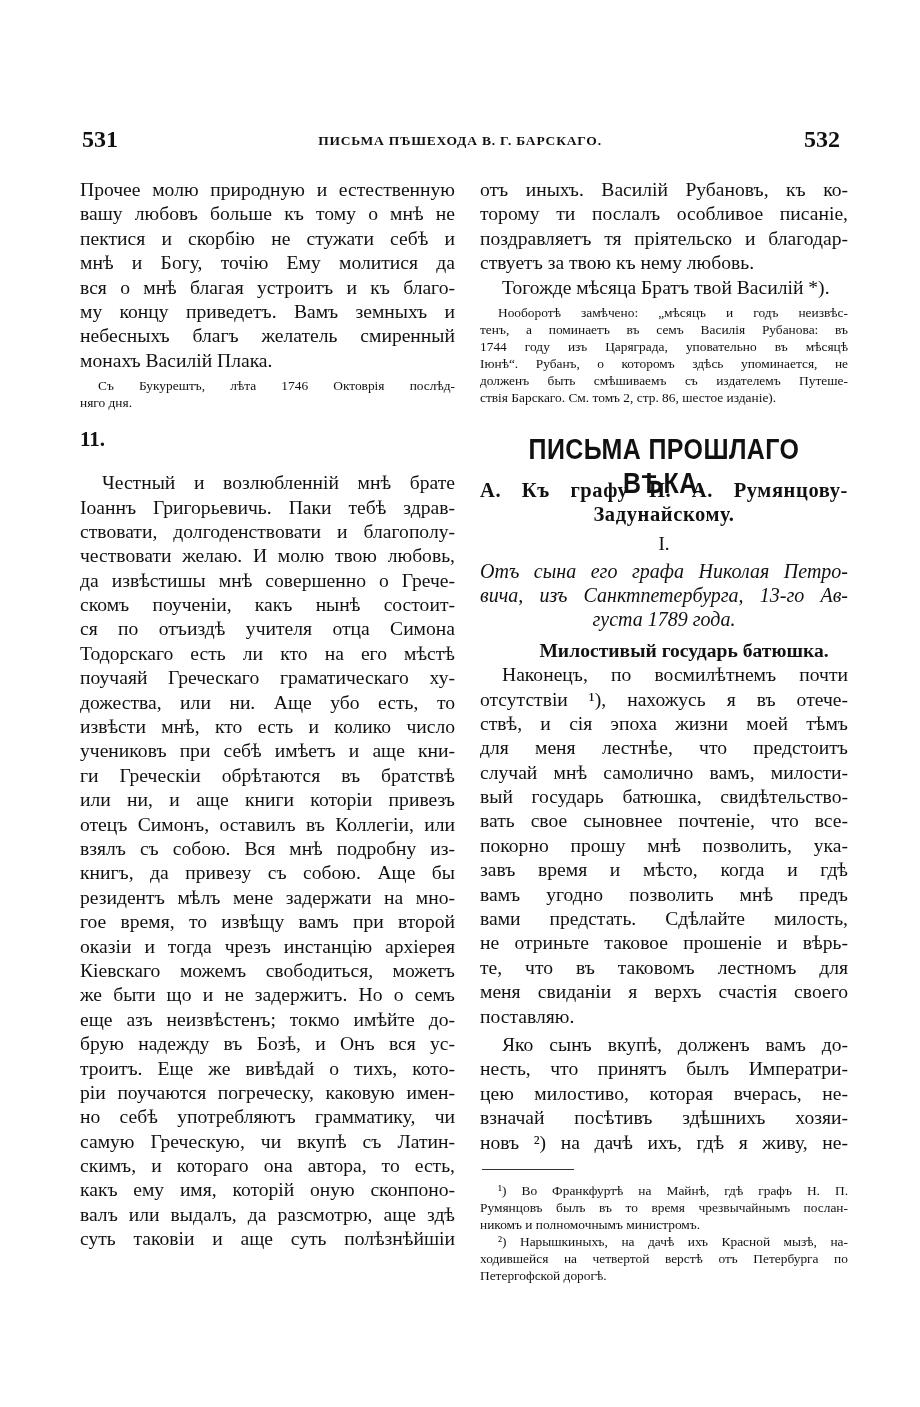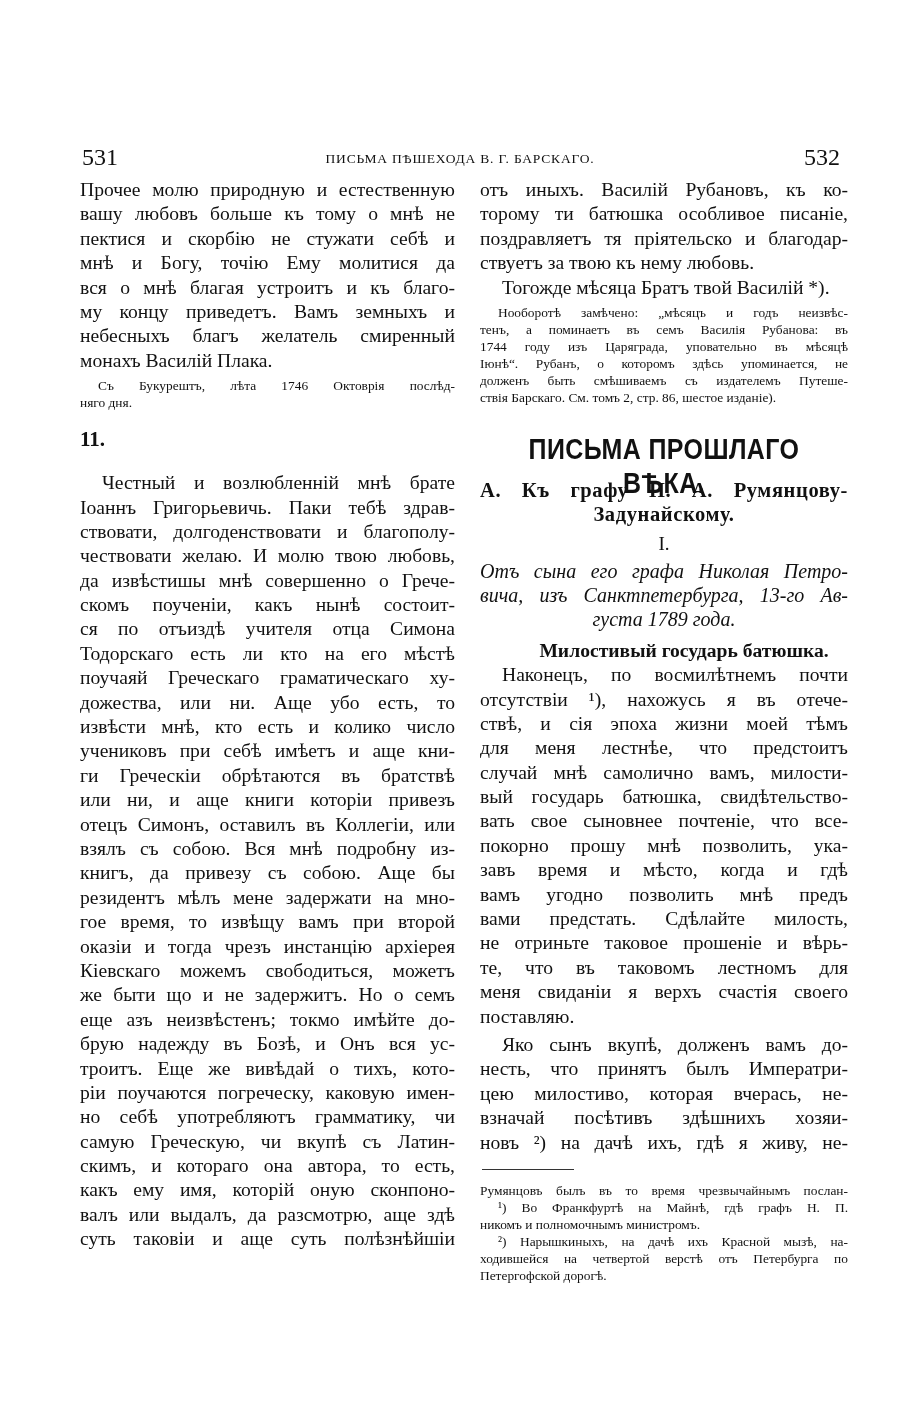--- a/index.html
+++ b/index.html
@@ -1,18 +1,18 @@
 <!DOCTYPE html>
 <html><head>
   <meta charset="utf-8">
   <style>
     html, body { margin: 0; padding: 0; background: #ffffff; }
     body { width: 920px; height: 1407px; position: relative; overflow: hidden;
            font-family: "DejaVu Serif", "Liberation Serif", serif; color: #111; }
-    .header { position: absolute; top: 144px; left: 80px; width: 760px; height: 30px; }
+    .header { position: absolute; top: 126px; left: 80px; width: 760px; height: 30px; font-weight: bold; }
     .pg-left { position: absolute; left: 2px; top: 0; font-size: 24px; font-family: "Liberation Serif", serif; }
     .pg-right { position: absolute; right: 0; top: 0; font-size: 24px; font-family: "Liberation Serif", serif; text-align: center; }
     .running-title { position: absolute; left: 0; right: 0; top: 7px; text-align: center;
                      font-size: 13.5px; letter-spacing: 0.8px; font-family: "Liberation Serif", serif; }
     .col { position: absolute; top: 178px; font-family: "Liberation Serif", serif; }
     .col-left { left: 80px; width: 375px; }
     .col-right { left: 472px; width: 368px; margin-left: 8px; }
     .line { display: block; font-size: 19.6px; line-height: 24.4px; height: 24.4px;
             text-align: justify; text-align-last: justify; white-space: nowrap; overflow: visible; }
     .line.last { text-align-last: left; }
@@ -89,21 +89,21 @@
     <span class="line">скимъ, и котораго она автора, то есть,</span>
     <span class="line">какъ ему имя, которій оную сконпоно-</span>
     <span class="line">валъ или выдалъ, да разсмотрю, аще здѣ</span>
     <span class="line">суть таковіи и аще суть полѣзнѣйшіи</span>
   </div>
 </div>
 
 <div class="col col-right">
   <div>
     <span class="line">отъ иныхъ. Василій Рубановъ, къ ко-</span>
-    <span class="line">торому ти батюшка особливое писаніе,</span>
+    <span class="line">торому ти послалъ особливое писаніе,</span>
     <span class="line">поздравляетъ тя пріятельско и благодар-</span>
     <span class="line last">ствуетъ за твою къ нему любовь.</span>
   </div>
   <span class="line indent last">Тогожде мѣсяца Братъ твой Василій *).</span>
   <div class="gap-s"></div>
   <div>
     <span class="line small indent">Нооборотѣ замѣчено: „мѣсяцъ и годъ неизвѣс-</span>
     <span class="line small">тенъ, а поминаетъ въ семъ Василія Рубанова: въ</span>
     <span class="line small">1744 году изъ Царяграда, уповательно въ мѣсяцѣ</span>
     <span class="line small">Іюнѣ“. Рубанъ, о которомъ здѣсь упоминается, не</span>
@@ -152,22 +152,22 @@
     <span class="line">несть, что принятъ былъ Императри-</span>
     <span class="line">цею милостиво, которая вчерась, не-</span>
     <span class="line">взначай посѣтивъ здѣшнихъ хозяи-</span>
     <span class="line">новъ ²) на дачѣ ихъ, гдѣ я живу, не-</span>
   </div>
 
   <div class="fn-rule"></div>
 
   <div>
     <div>
+      <span class="line small indent">¹) Во Франкфуртѣ на Майнѣ, гдѣ графъ Н. П.</span>
       <span class="line small">Румянцовъ былъ въ то время чрезвычайнымъ послан-</span>
-      <span class="line small indent">¹) Во Франкфуртѣ на Майнѣ, гдѣ графъ Н. П.</span>
       <span class="line small last">никомъ и полномочнымъ министромъ.</span>
     </div>
     <div>
       <span class="line small indent">²) Нарышкиныхъ, на дачѣ ихъ Красной мызѣ, на-</span>
       <span class="line small">ходившейся на четвертой верстѣ отъ Петербурга по</span>
       <span class="line small last">Петергофской дорогѣ.</span>
     </div>
   </div>
 </div>
 

